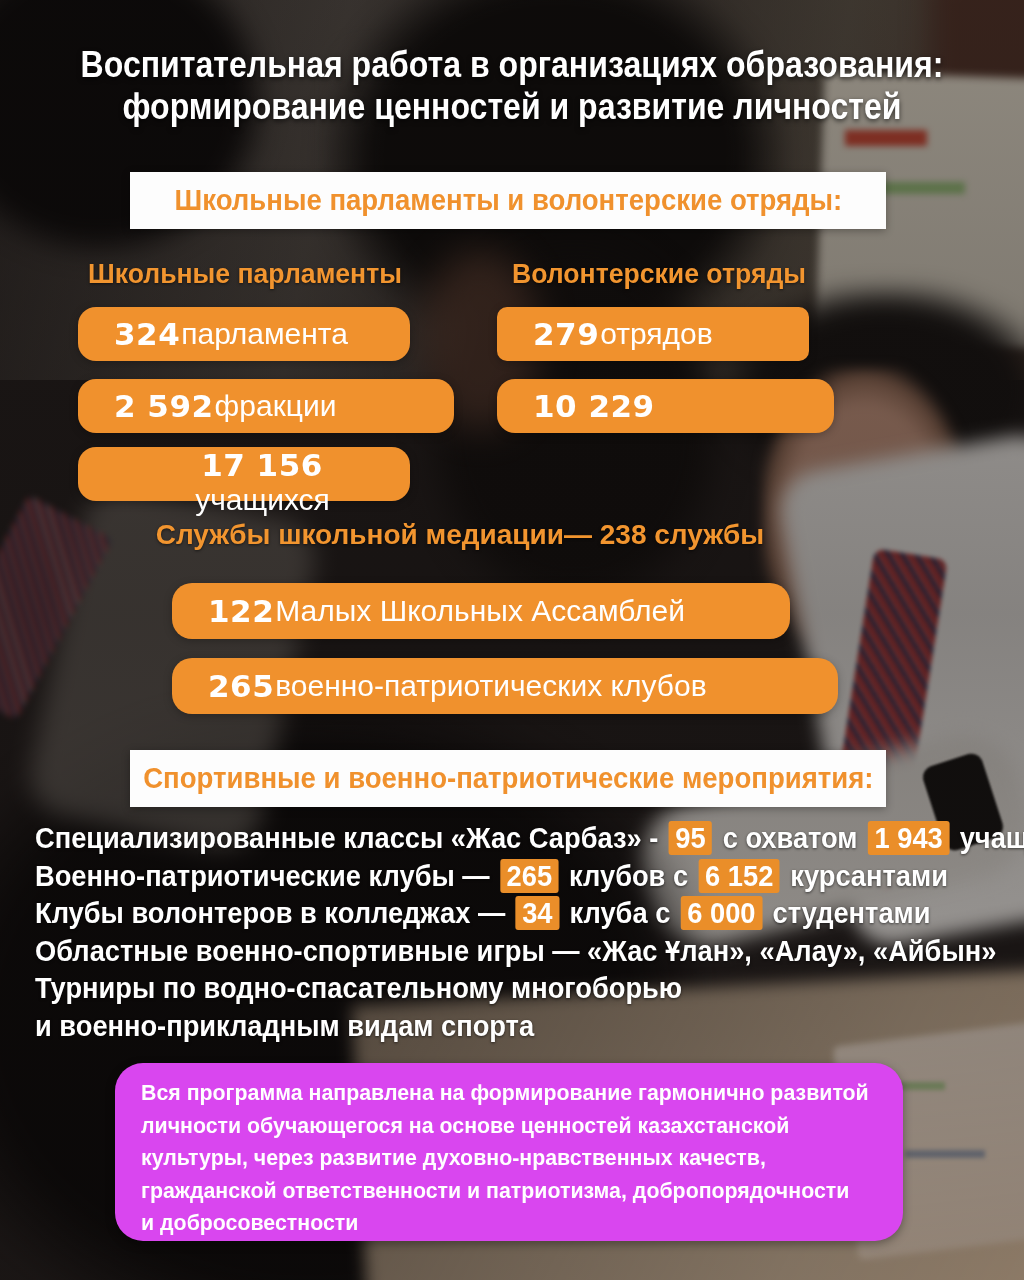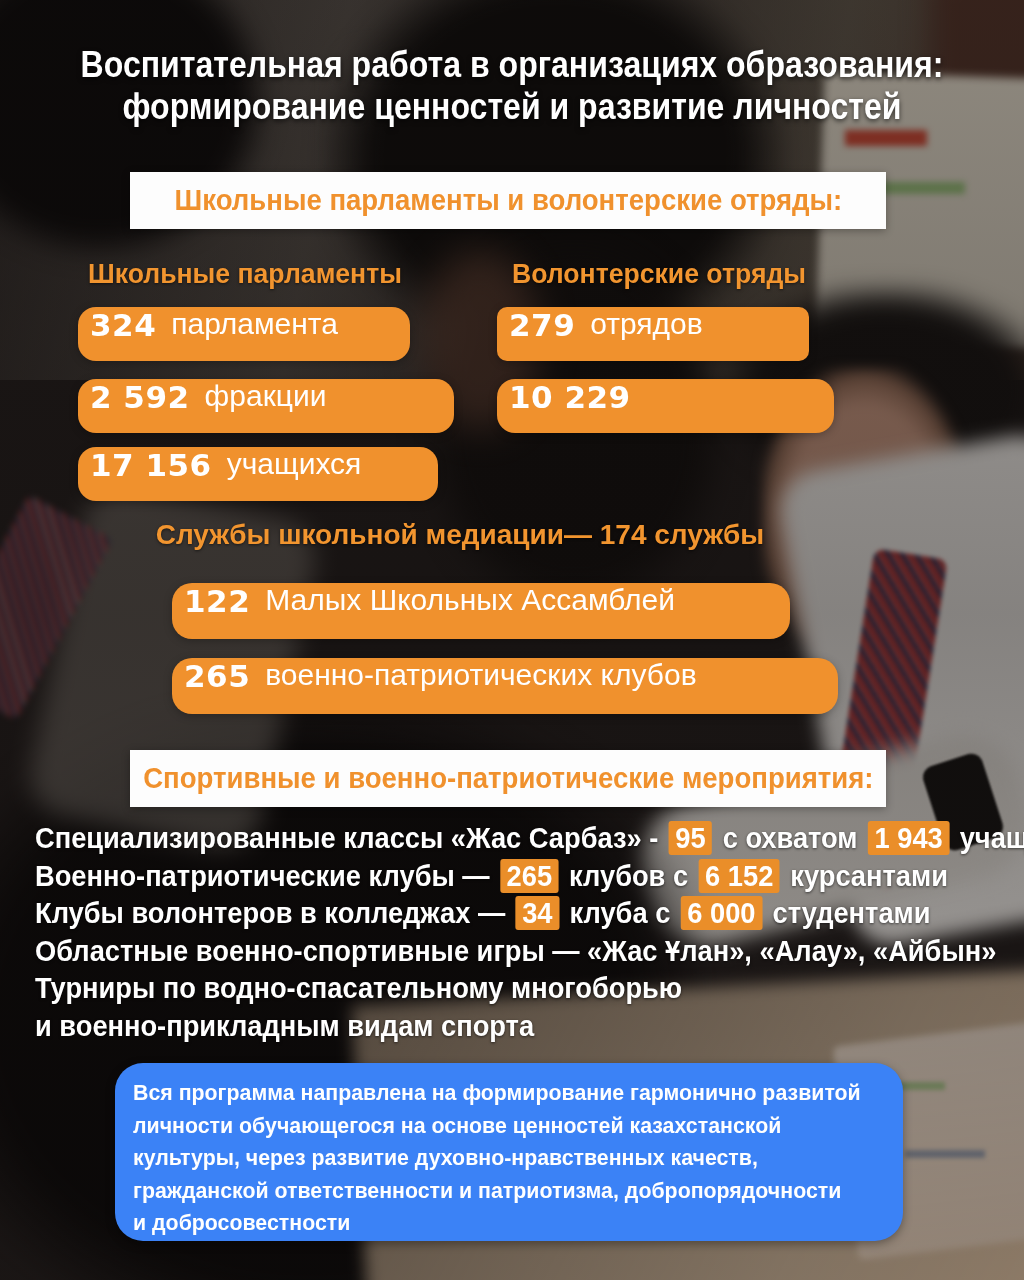--- a/index.html
+++ b/index.html
@@ -51,37 +51,37 @@
   .title{position:absolute;top:44px;left:0;width:1024px;text-align:center;color:#fff;
     font-weight:bold;font-size:36px;line-height:42px;transform:scaleX(.89);transform-origin:50% 0;
     text-shadow:0 2px 6px rgba(0,0,0,.65);}
   .banner{position:absolute;left:122px;width:756px;height:57px;background:#fdfdfd;
     display:flex;align-items:center;justify-content:center;box-shadow:0 2px 8px rgba(0,0,0,.3);margin-left:8px;}
   .banner .btxt{color:#f0912d;font-weight:bold;font-size:29px;transform:scaleX(.95);white-space:nowrap;}
   .banner1{top:172px;} .banner2{top:750px;}
   .colhead{position:absolute;color:#f2952f;font-size:28px;font-weight:bold;
     text-shadow:0 1px 3px rgba(0,0,0,.55);transform:scaleX(.95);transform-origin:0 50%;white-space:nowrap;}
   .colhead.left{left:88px;top:258px;} .colhead.right{left:512px;top:258px;}
-  .pill{position:absolute;height:54px;background:#f0912d;border-radius:18px;display:flex;align-items:flex-start;
-    padding-left:12px;box-sizing:border-box;color:#fff;box-shadow:0 2px 8px rgba(0,0,0,.25);white-space:nowrap;}
+  .pill{position:absolute;height:54px;background:#f0912d;border-radius:18px;display:flex;align-items:center;
+    padding-left:36px;box-sizing:border-box;color:#fff;box-shadow:0 2px 8px rgba(0,0,0,.25);white-space:nowrap;}
   .pill b{font-family:"DejaVu Sans",sans-serif;font-size:31px;font-weight:bold;letter-spacing:.5px;}
-  .pill span{font-size:30px;font-weight:400;margin-left:15px;}
-  .p1{left:78px;top:307px;width:332px;} .p2{left:78px;top:379px;width:376px;} .p3{left:78px;top:447px;width:360px;}
+  .pill span{font-size:30px;font-weight:400;margin-left:1px;}
+  .p1{left:78px;top:307px;width:332px;} .p2{left:78px;top:379px;width:376px;} .p3{left:78px;top:447px;width:332px;flex-direction:column;}
   .p4{left:497px;top:307px;width:312px;border-radius:10px;} .p5{left:497px;top:379px;width:337px;}
   .p6{left:172px;top:583px;width:618px;height:56px;border-radius:20px;}
   .p7{left:172px;top:658px;width:666px;height:56px;border-radius:20px;}
   .mediation{position:absolute;top:519px;left:75px;width:770px;text-align:center;color:#f2952f;
     font-size:28px;font-weight:bold;text-shadow:0 1px 3px rgba(0,0,0,.55);}
   .stats{position:absolute;left:35px;top:820px;width:1000px;color:#fff;font-weight:bold;font-size:29px;
     text-shadow:0 1px 3px rgba(0,0,0,.6);}
   .bline{line-height:37.5px;transform:scaleX(.94);transform-origin:0 50%;white-space:nowrap;}
   .hl{display:inline-block;background:#ea8e29;border-radius:3px;padding:0 7px;margin:0 3px;
     line-height:34px;text-shadow:none;}
-  .footer{position:absolute;left:115px;top:1063px;width:788px;height:178px;background:#3b82f6;
-    border-radius:28px;padding:14px 18px;box-sizing:border-box;color:#fff;font-weight:bold;font-size:22px;
+  .footer{position:absolute;left:115px;top:1063px;width:788px;height:178px;background:#d946ef;
+    border-radius:28px;padding:14px 26px;box-sizing:border-box;color:#fff;font-weight:bold;font-size:22px;
     box-shadow:0 3px 10px rgba(0,0,0,.35);}
   .fline{line-height:32.5px;transform:scaleX(.97);transform-origin:0 50%;white-space:nowrap;}
 </style>
 </head>
 <body>
 
 <div class="canvas">
 
   <div class="bg">
     <i class="blob b-wall"></i>
@@ -137,21 +137,21 @@
       <span>учащихся</span>
     </div>
     <div class="pill p4">
       <b>279</b>
       <span>отрядов</span>
     </div>
     <div class="pill p5">
       <b>10 229</b>
     </div>
 
-    <div class="mediation">Службы школьной медиации— 174 службы</div>
+    <div class="mediation">Службы школьной медиации— 238 службы</div>
 
     <div class="pill p6">
       <b>122</b>
       <span>Малых Школьных Ассамблей</span>
     </div>
     <div class="pill p7">
       <b>265</b>
       <span>военно-патриотических клубов</span>
     </div>
 

